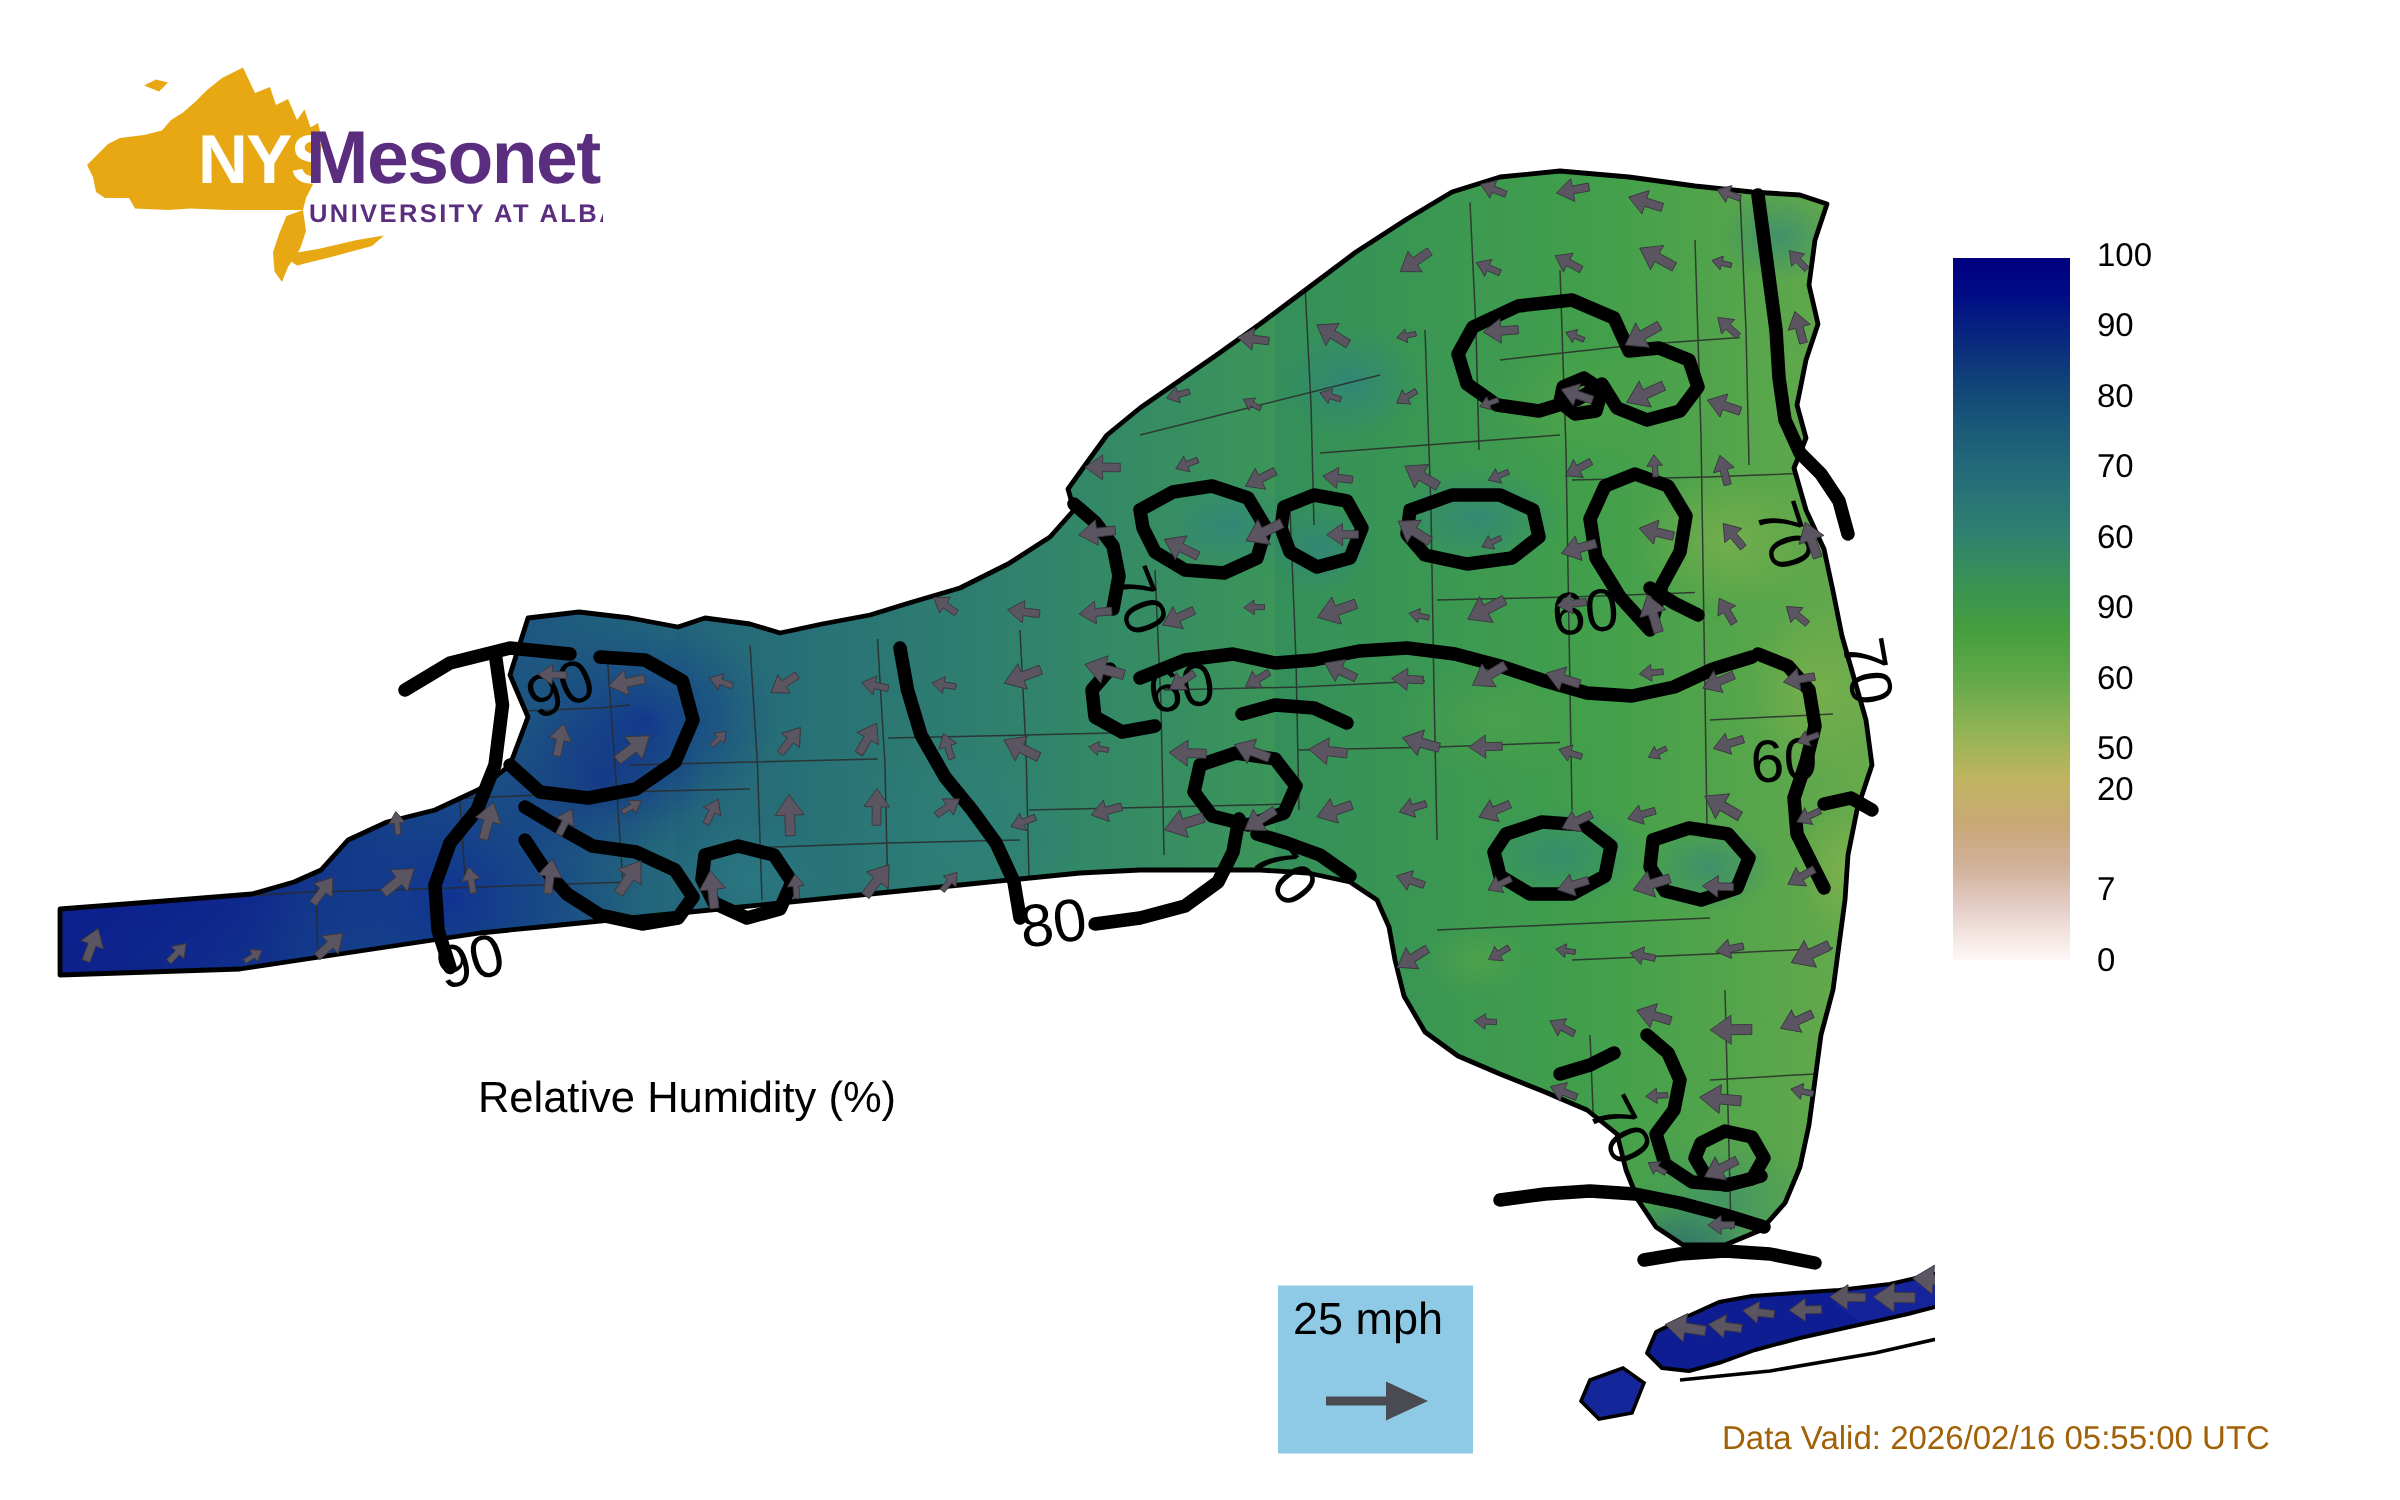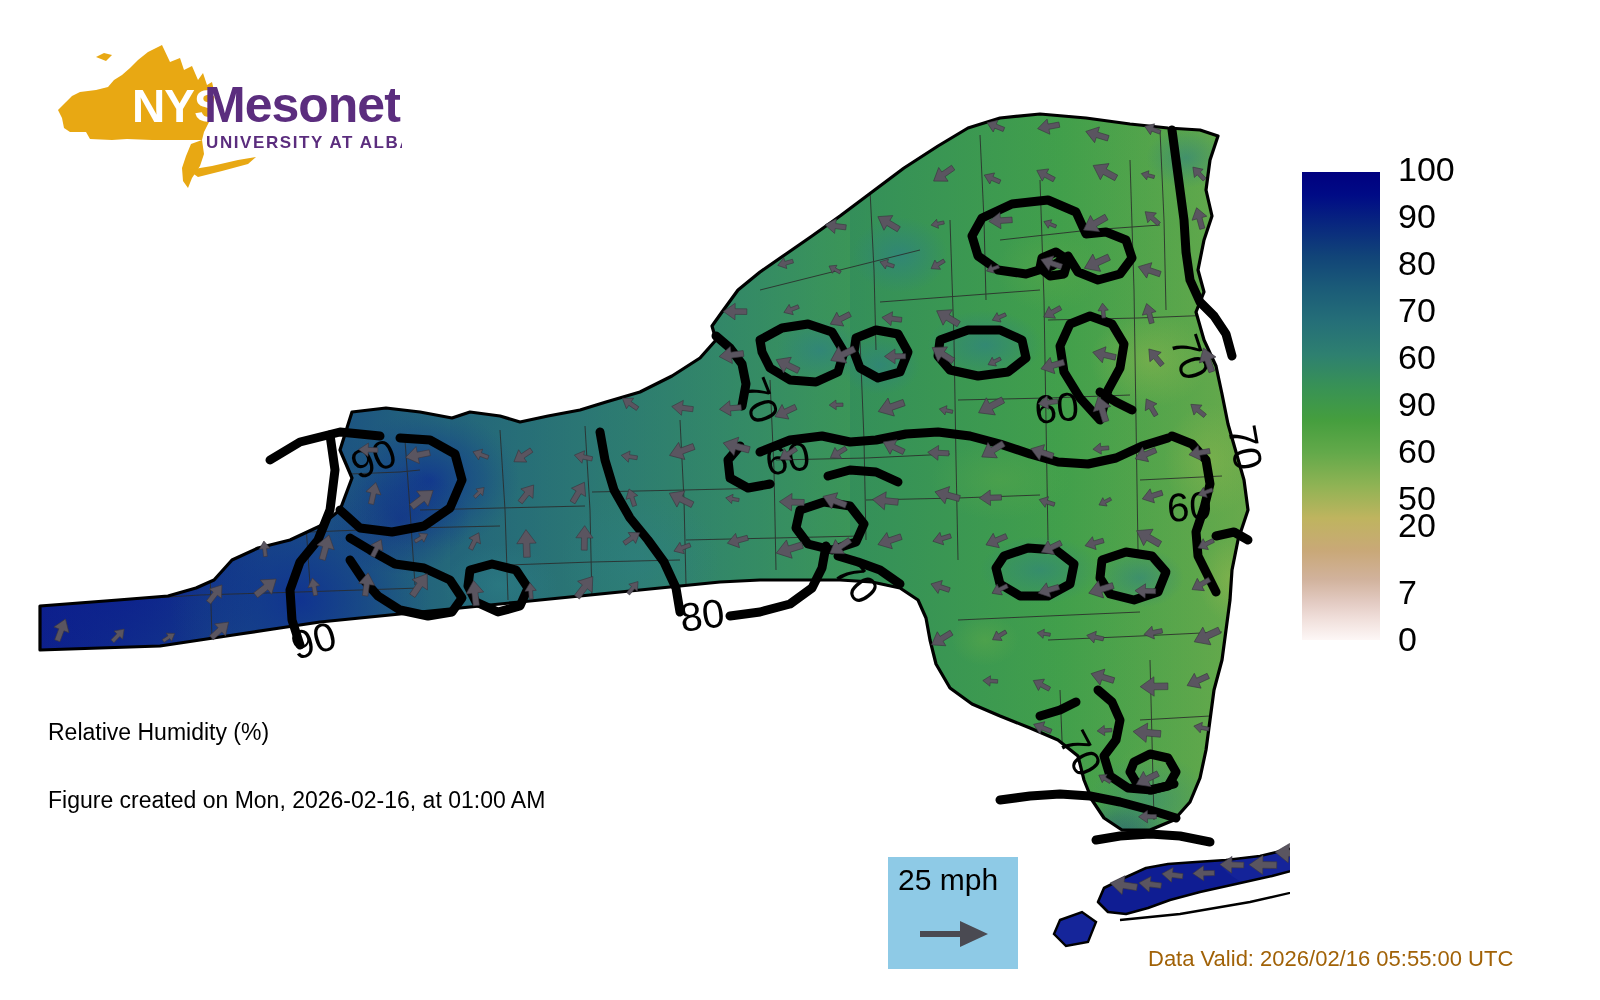--- a/index.html
+++ b/index.html
@@ -72,50 +72,50 @@
   #colorbar-labels {
     position: absolute;
     left: 96px;
     top: 0px;
     width: 170px;
     height: 480px;
   }
   .cb-label {
     position: absolute;
     left: 0px;
-    font-size: 34px;
+    font-size: 22px;
     line-height: 31px;
     color: #000;
     white-space: nowrap;
   }
 
   
   #caption {
     position: absolute;
     left: 48px;
     top: 718px;
     width: 820px;
   }
   .caption-line {
-    font-size: 23px;
+    font-size: 29px;
     line-height: 29px;
     margin-bottom: 39px;
     color: #000;
     white-space: nowrap;
+    text-align: center;
   }
 
   
   #wind-legend {
     position: absolute;
     left: 852px;
     top: 857px;
     width: 130px;
     height: 112px;
     background: #8ecae6;
-    margin-left: 36px;
   }
   #wind-legend-label {
     position: absolute;
     left: 10px;
     top: 6px;
     font-size: 30px;
     line-height: 34px;
     color: #000;
     white-space: nowrap;
   }
@@ -629,21 +629,20 @@
     <div class="cb-label" style="top:268px">60</div>
     <div class="cb-label" style="top:315px">50</div>
     <div class="cb-label" style="top:342px">20</div>
     <div class="cb-label" style="top:409px">7</div>
     <div class="cb-label" style="top:456px">0</div>
   </div>
 </div>
 
 <div id="caption">
   <div class="caption-line">Relative Humidity (%)</div>
-  <div class="caption-line">Figure created on Mon, 2026-02-16, at 01:00 AM</div>
 </div>
 
 <div id="wind-legend">
   <div id="wind-legend-label">25 mph</div>
   <svg id="wind-legend-arrow" viewBox="0 0 72 34">
     <path d="M 2 14 L 42 14 L 42 4 L 70 17 L 42 30 L 42 20 L 2 20 Z" fill="#4a4a52"></path>
   </svg>
 </div>
 
 <div id="data-valid">Data Valid: 2026/02/16 05:55:00 UTC</div>

